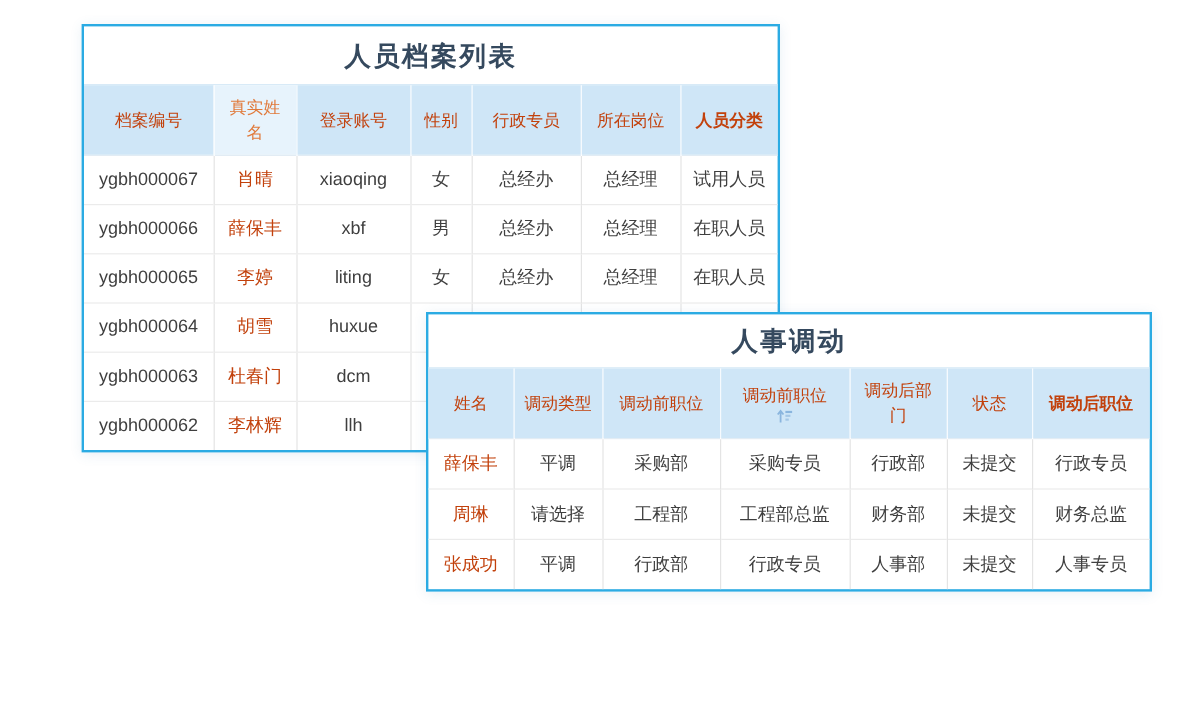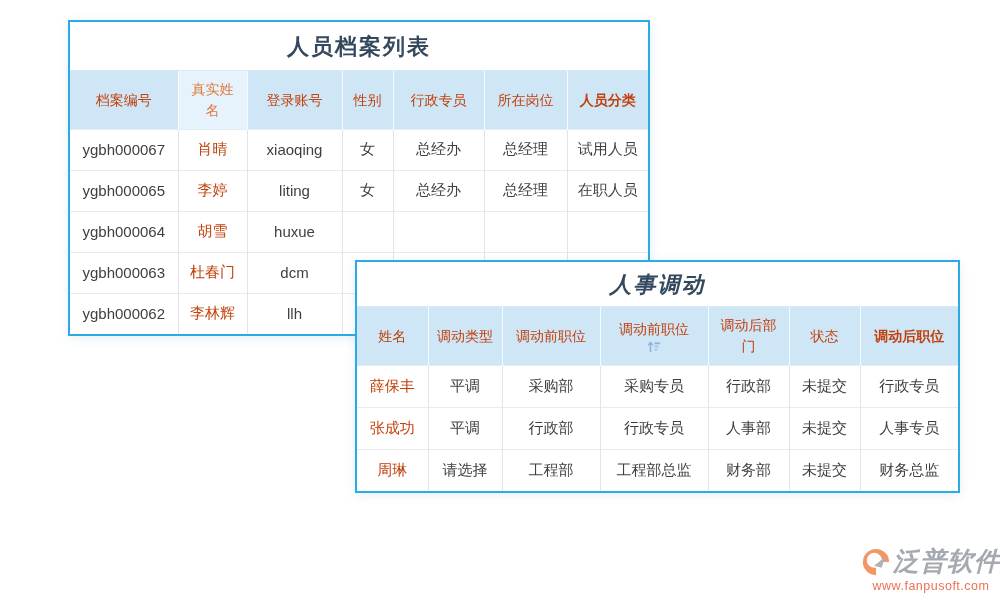--- a/index.html
+++ b/index.html
@@ -23,21 +23,21 @@
 
   .card-title {
     text-align: center;
     font-weight: bold;
     font-size: 22px;
     color: #35495e;
     letter-spacing: 2px;
     border-bottom: 1px solid #d8eaf7;
   }
   .card-archive .card-title { height: 49px; line-height: 49px; }
-  .card-transfer .card-title { height: 45px; line-height: 45px; font-style: italic; }
+  .card-transfer .card-title { height: 45px; line-height: 45px; }
 
   table { width: 100%; table-layout: fixed; border-collapse: collapse; }
 
   thead th {
     background: #cfe6f7;
     color: #c2410c;
     font-weight: normal;
     font-size: 14px;
     height: 58px;
     text-align: center;
@@ -143,20 +143,29 @@
           <tr>
             <td>ygbh000067</td>
             <td class="link">肖晴</td>
             <td>xiaoqing</td>
             <td>女</td>
             <td>总经办</td>
             <td>总经理</td>
             <td>试用人员</td>
           </tr>
           <tr>
+            <td>ygbh000066</td>
+            <td class="link">薛保丰</td>
+            <td>xbf</td>
+            <td>男</td>
+            <td>总经办</td>
+            <td>总经理</td>
+            <td>在职人员</td>
+          </tr>
+          <tr>
             <td>ygbh000065</td>
             <td class="link">李婷</td>
             <td>liting</td>
             <td>女</td>
             <td>总经办</td>
             <td>总经理</td>
             <td>在职人员</td>
           </tr>
           <tr>
             <td>ygbh000064</td>
@@ -236,47 +245,35 @@
           <tr>
             <td class="link">薛保丰</td>
             <td>平调</td>
             <td>采购部</td>
             <td>采购专员</td>
             <td>行政部</td>
             <td>未提交</td>
             <td>行政专员</td>
           </tr>
           <tr>
+            <td class="link">周琳</td>
+            <td>请选择</td>
+            <td>工程部</td>
+            <td>工程部总监</td>
+            <td>财务部</td>
+            <td>未提交</td>
+            <td>财务总监</td>
+          </tr>
+          <tr>
             <td class="link">张成功</td>
             <td>平调</td>
             <td>行政部</td>
             <td>行政专员</td>
             <td>人事部</td>
             <td>未提交</td>
             <td>人事专员</td>
           </tr>
-          <tr>
-            <td class="link">周琳</td>
-            <td>请选择</td>
-            <td>工程部</td>
-            <td>工程部总监</td>
-            <td>财务部</td>
-            <td>未提交</td>
-            <td>财务总监</td>
-          </tr>
         </tbody>
     </table>
   </div>
 
-  <div class="watermark">
-    <div class="wm-row">
-      <span class="wm-logo">
-        <svg width="30" height="30" viewBox="0 0 32 32">
-          <path d="M30 16 A14 14 0 1 0 16 30 L16 22 A8 8 0 1 1 22 16 Z" fill="#f07c3e"></path>
-          <path d="M14 20 L26 10 L22 22 Z" fill="#9aa1a8"></path>
-        </svg>
-      </span>
-      <span class="wm-brand">泛普软件</span>
-    </div>
-    <div class="wm-url">www.fanpusoft.com</div>
-  </div>
 
 </div>
 
 </body></html>

